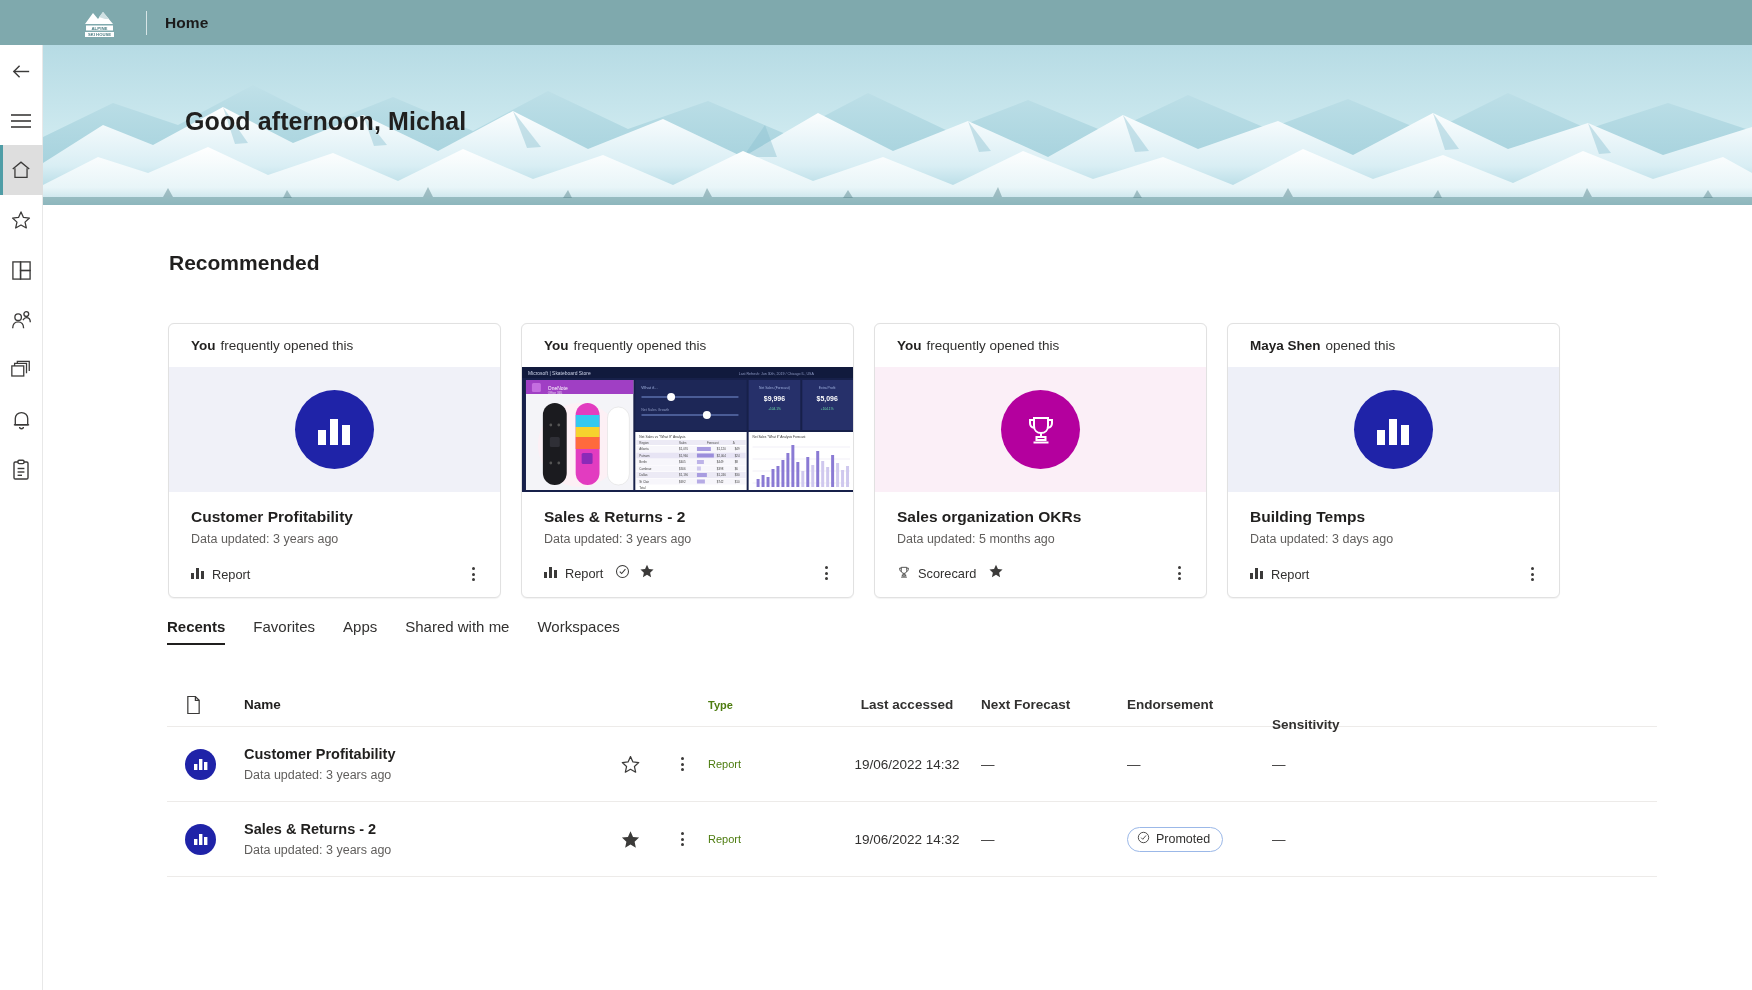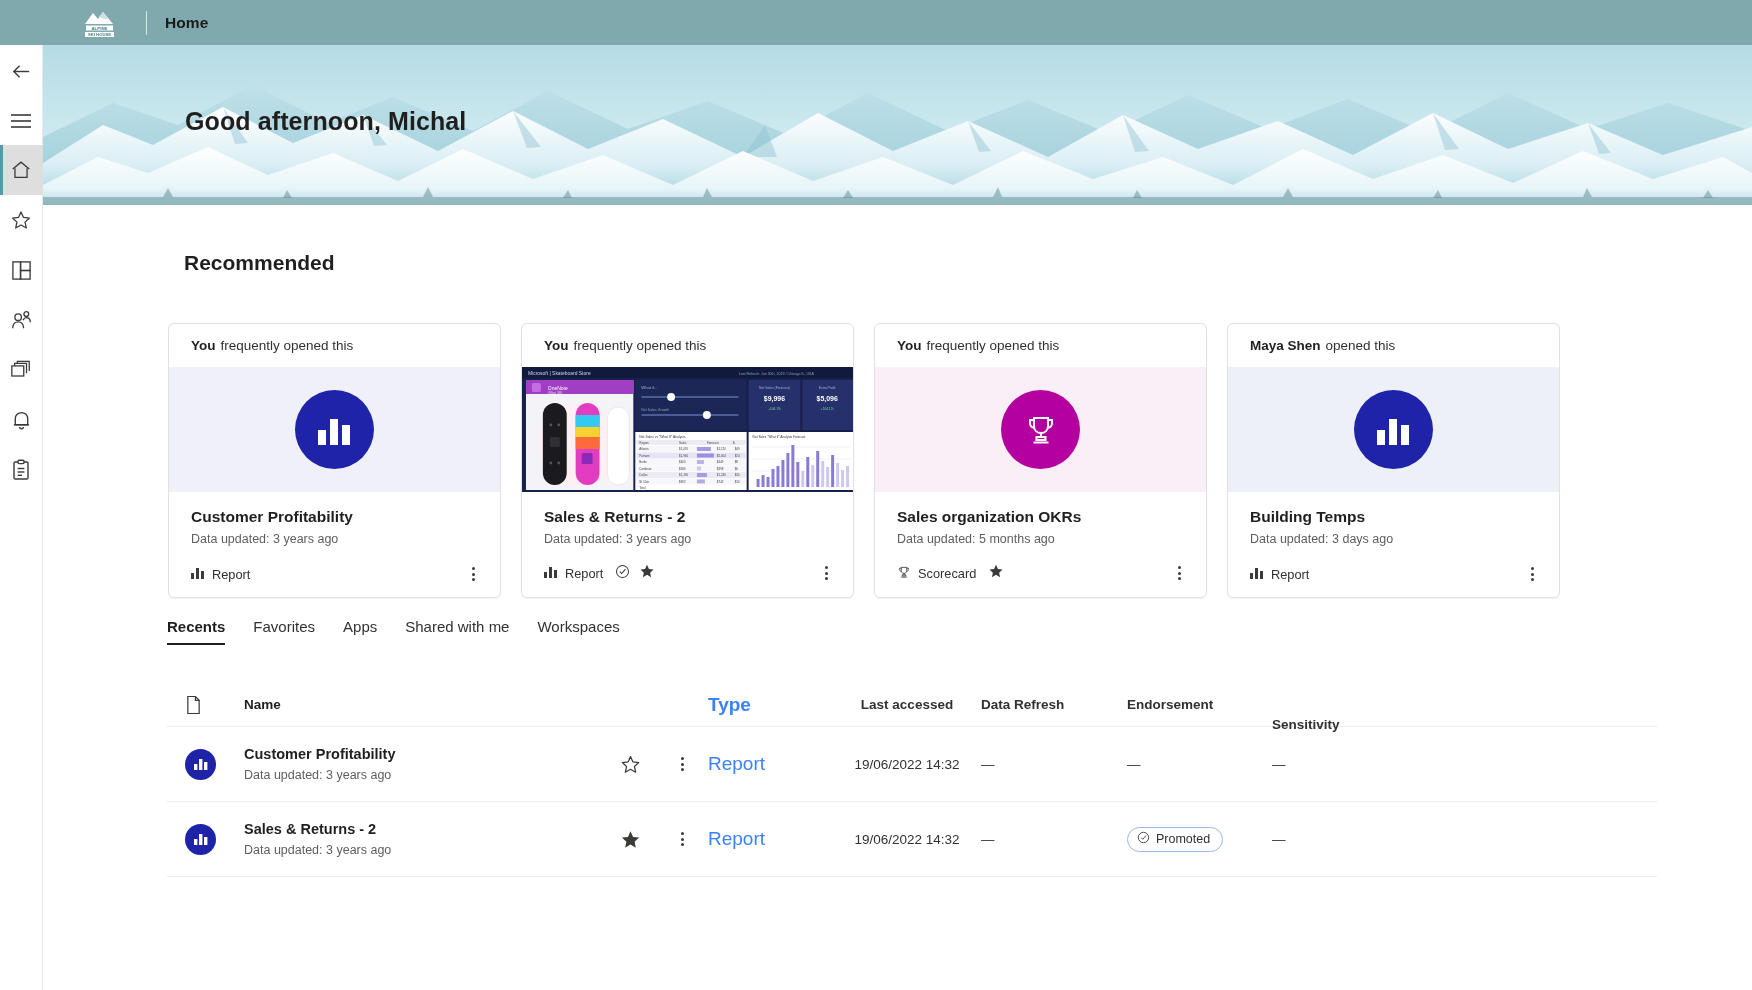--- a/index.html
+++ b/index.html
@@ -56,21 +56,21 @@
     z-index:5;
   }
 
   
   .content {
     position:absolute; left:43px; top:205px; width:1709px; height:785px;
     background:#ffffff;
   }
   .section-title {
     position:absolute; left:126px; top:46px;
-    font-size:21px; font-weight:600; color:#201f1e;margin-left:15px;
+    font-size:21px; font-weight:600; color:#201f1e;
   }
 
   
   .cards {
     position:absolute; left:125px; top:94px;
     display:flex; gap:20px;
   }
   .card {
     width:333px; height:275px;
     border:1px solid #e1e1e1; background:#fff;
@@ -143,21 +143,21 @@
     font-size:13.5px; font-weight:600; color:#201f1e;
   }
   .trow {
     display:flex; align-items:center; height:75px;
     border-bottom:1px solid #edebe9; cursor:pointer;
   }
   .c-icon   { width:75px; display:flex; align-items:center; padding-left:18px; }
   .c-name   { width:362px; padding-left:2px; }
   .c-fav    { width:52px; display:flex; align-items:center; justify-content:center; }
   .c-more   { width:52px; display:flex; align-items:center; justify-content:center; }
-  .c-type   { width:125px; font-size:19px; color:#3b82f6; }
+  .c-type   { width:125px; font-size:11px; color:#4d7c0f; }
   .c-last   { width:148px; font-size:13.5px; color:#323130;text-align:center; }
   .c-next   { width:146px; font-size:13.5px; color:#323130; }
   .c-endo   { width:145px; font-size:13.5px; color:#323130; }
   .c-sens   { width:150px; font-size:13.5px; color:#323130; }
   .row-title { font-size:14.5px; font-weight:600; color:#201f1e; margin-bottom:6px; }
   .row-sub   { font-size:12.5px; color:#605e5c; }
   .listicon {
     width:31px; height:31px; border-radius:50%; background:#1f23a8;
     display:flex; align-items:center; justify-content:center;
   }
@@ -630,21 +630,21 @@
           <svg width="17" height="20" viewBox="0 0 18 21" fill="none" stroke="#3b3a39" stroke-width="1.3">
             <path d="M3 1.5 H11 L15 5.5 V19.5 H3 Z"></path>
             <path d="M11 1.5 V5.5 H15"></path>
           </svg>
         </div>
         <div class="c-name">Name</div>
         <div class="c-fav"></div>
         <div class="c-more"></div>
         <div class="c-type" style="font-weight:600;">Type</div>
         <div class="c-last" style="font-weight:600;">Last accessed</div>
-        <div class="c-next" style="font-weight:600;">Data Refresh</div>
+        <div class="c-next" style="font-weight:600;">Next Forecast</div>
         <div class="c-endo" style="font-weight:600;">Endorsement</div>
         <div class="c-sens" style="font-weight:600;margin-top:40px;">Sensitivity</div>
       </div>
 
       <div class="trow">
         <div class="c-icon">
           <span class="listicon">
             <svg width="16" height="14" viewBox="0 0 16 14">
               <rect x="1" y="7" width="3.4" height="6" fill="#fff"></rect>
               <rect x="6" y="2" width="3.4" height="11" fill="#fff"></rect>

